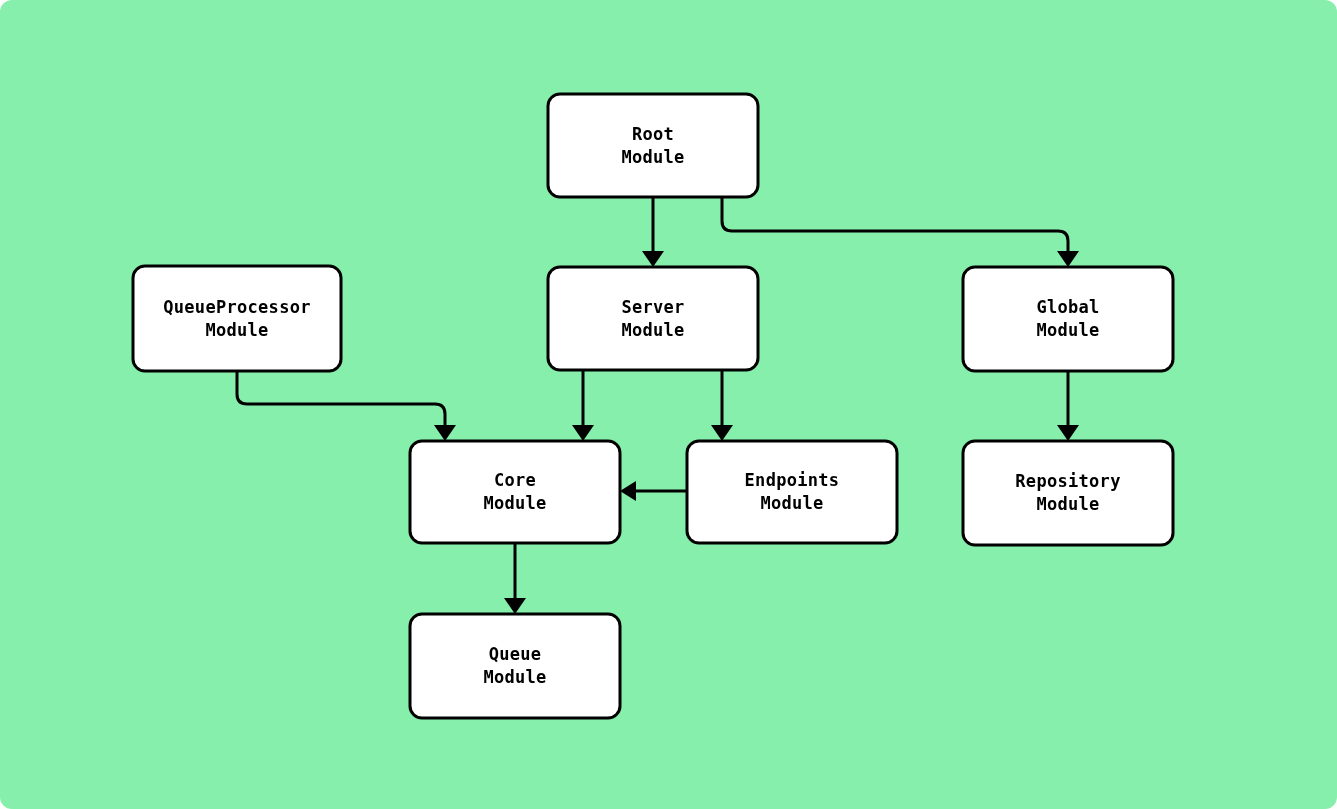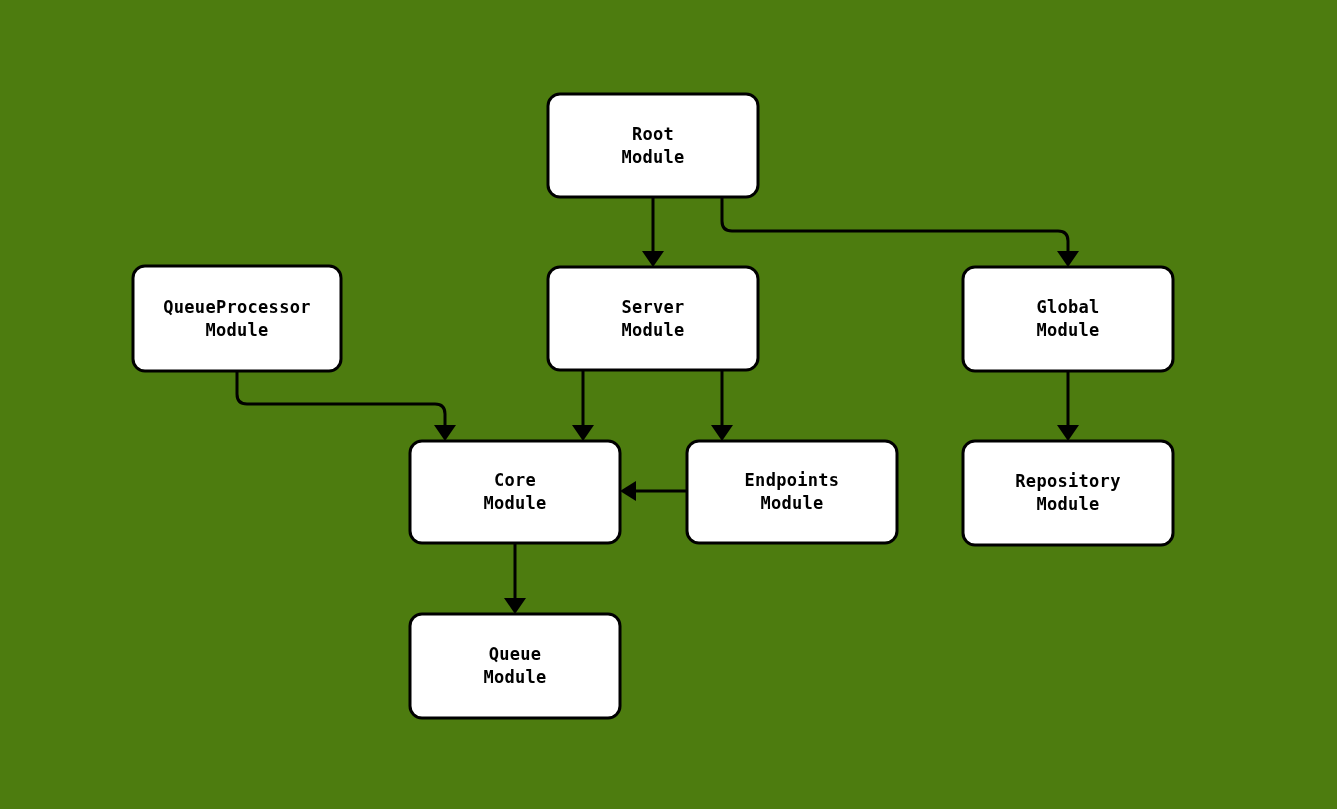--- a/index.html
+++ b/index.html
@@ -11,21 +11,22 @@
   body {
     width: 1337px;
     height: 809px;
     overflow: hidden;
     font-family: "DejaVu Sans Mono", "Liberation Mono", monospace;
   }
   #diagram-canvas {
     position: relative;
     width: 1337px;
     height: 809px;
-    background: #4d7c0f;
+    background: #86efac;
+    border-radius: 12px;
   }
   svg.diagram-svg {
     position: absolute;
     inset: 0;
     width: 1337px;
     height: 809px;
     display: block;
   }
   .node-rect {
     fill: #ffffff;

